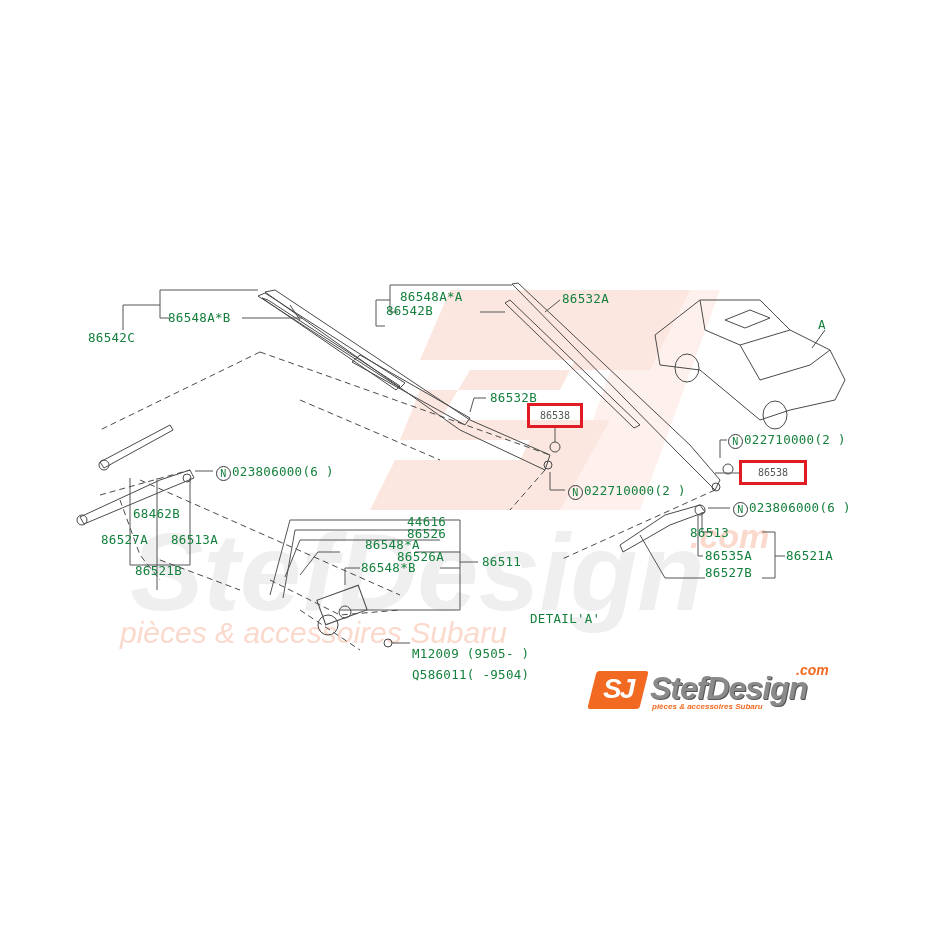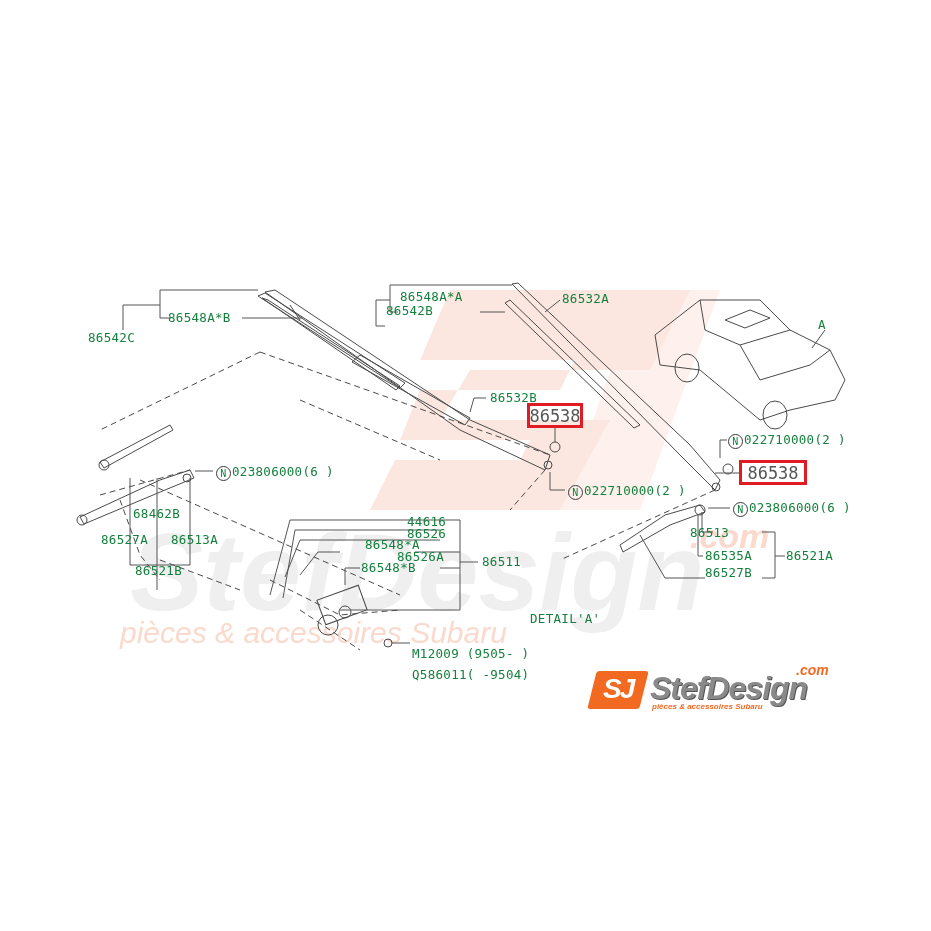--- a/index.html
+++ b/index.html
@@ -1,20 +1,20 @@
 <!DOCTYPE html>
 <html><head>
 <meta charset="utf-8">
 <style>
   html, body { margin:0; padding:0; background:#ffffff; }
   body { width:931px; height:931px; position:relative; overflow:hidden; font-family:"DejaVu Sans Mono", monospace; }
   #stage { position:absolute; left:0; top:0; width:931px; height:931px; }
   .lbl { position:absolute; font-family:"DejaVu Sans Mono", "Liberation Mono", monospace; font-size:12.5px; color:#15803d; letter-spacing:0.3px; white-space:nowrap; line-height:14px; }
   .hl { position:absolute; border:3px solid #e01b24; box-sizing:border-box; }
-  .hl span { position:absolute; left:0; right:0; top:0; bottom:0; display:flex; align-items:center; justify-content:center; font-family:"DejaVu Sans Mono", monospace; font-size:17px; color:#555; }
+  .hl span { position:absolute; left:0; right:0; top:0; bottom:0; display:flex; align-items:center; justify-content:center; font-family:"DejaVu Sans Mono", monospace; font-size:10px; color:#555; }
   .nmark { display:inline-block; width:13px; height:13px; border:1px solid #3a3a3a; border-radius:50%; text-align:center; line-height:13px; font-size:10px; margin-right:1px; vertical-align:-1px; }
   #logo { position:absolute; left:590px; top:668px; width:260px; height:46px; }
   #logo-badge { position:absolute; left:2px; top:3px; width:52px; height:38px; background:#f26a21; transform:skewX(-14deg); border-radius:3px; }
   #logo-badge span { position:absolute; left:0; right:0; top:2px; text-align:center; color:#fff; font-family:"Liberation Sans", sans-serif; font-weight:bold; font-style:italic; font-size:28px; letter-spacing:-2px; transform:skewX(14deg); }
   #logo-name { position:absolute; left:60px; top:2px; font-family:"Liberation Sans", sans-serif; font-weight:bold; font-style:italic; font-size:32px; color:#8a8a8a; letter-spacing:-1px; text-shadow:1px 1px 0 #555; }
   #logo-com { position:absolute; left:206px; top:-6px; font-family:"Liberation Sans", sans-serif; font-weight:bold; font-style:italic; font-size:14px; color:#f26a21; }
   #logo-tag { position:absolute; left:62px; top:34px; font-family:"Liberation Sans", sans-serif; font-style:italic; font-weight:bold; font-size:8px; color:#f26a21; }
 </style>
 </head>
 <body>

